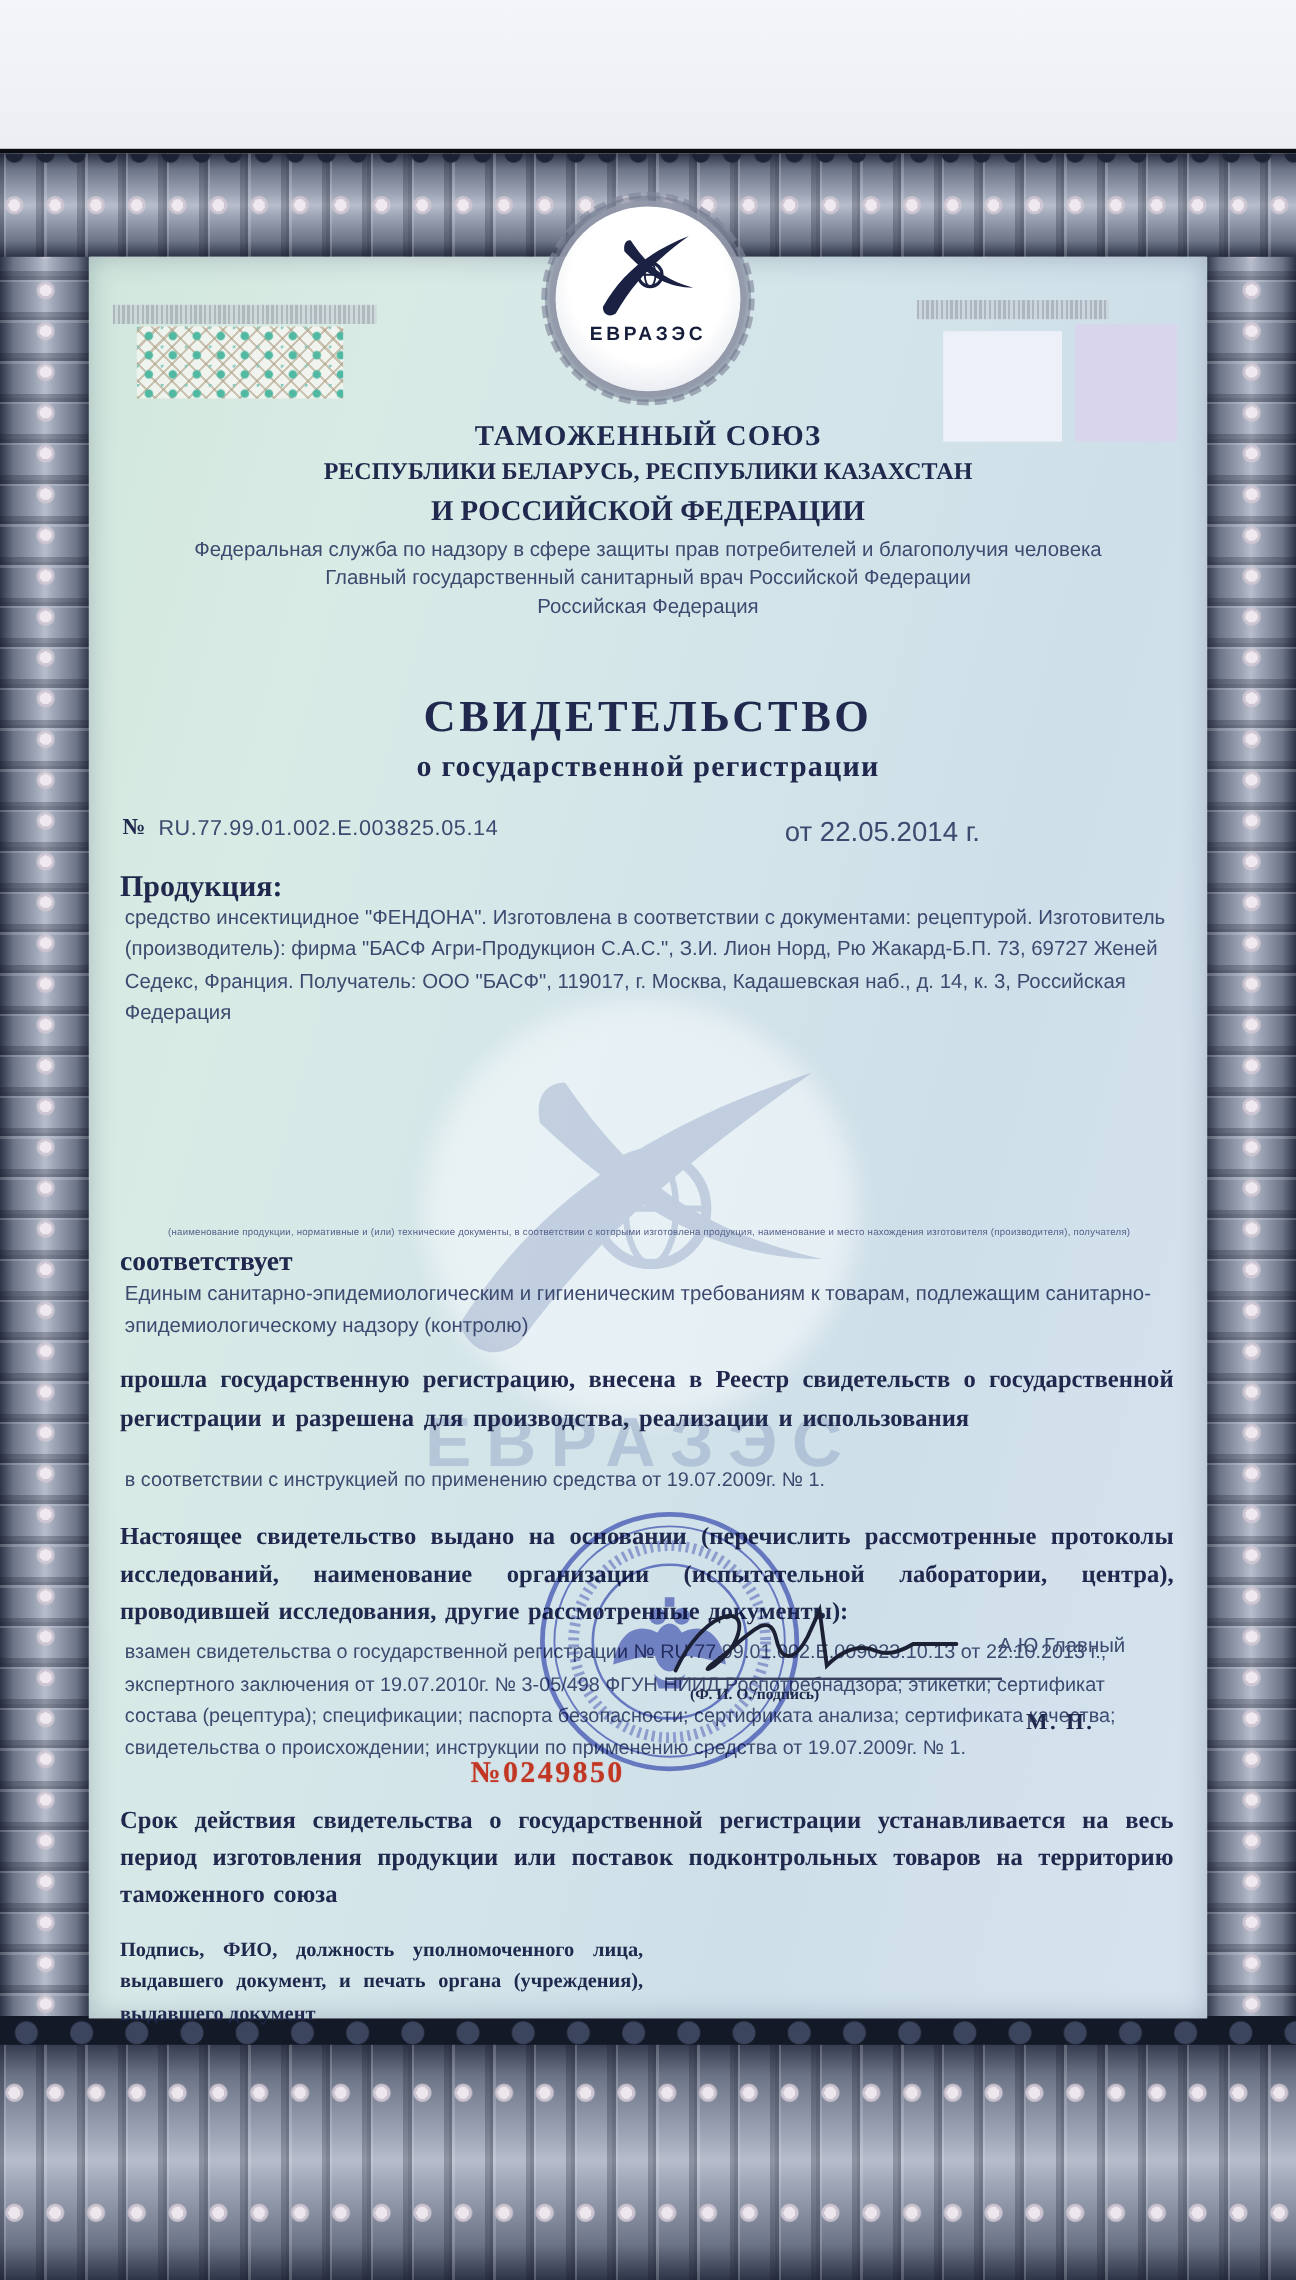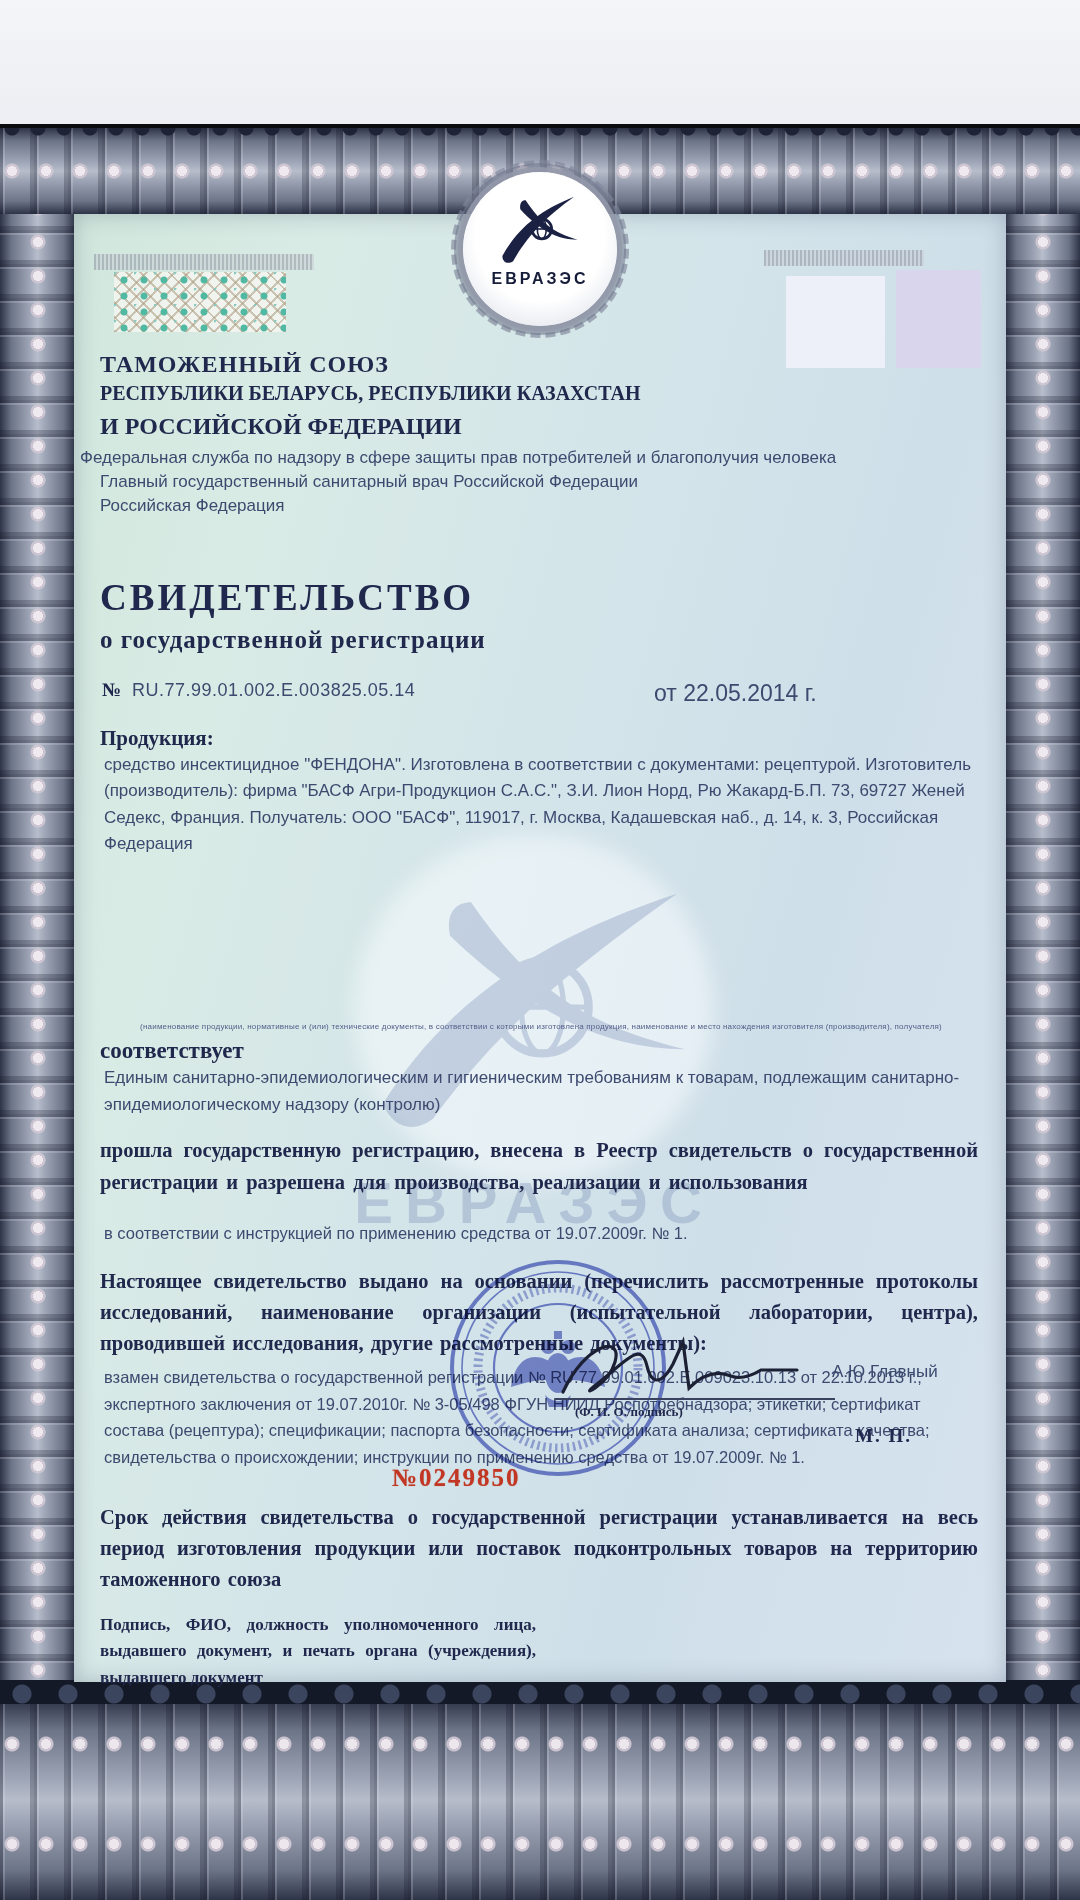--- a/index.html
+++ b/index.html
@@ -49,21 +49,21 @@
       radial-gradient(circle at 10px 8px,#43b49c 0 3px,rgba(0,0,0,0) 4px),
       radial-gradient(circle at 0px 0px,#7fc6bb 0 2px,rgba(0,0,0,0) 3px),
       repeating-linear-gradient(45deg,rgba(168,148,118,.55) 0 2px,rgba(0,0,0,0) 2px 10px),
       repeating-linear-gradient(-45deg,rgba(168,148,118,.55) 0 2px,rgba(0,0,0,0) 2px 10px);
     background-size:20px 16px,20px 16px,auto,auto;opacity:.9;}
   .patch{position:absolute;}
 
   
   .serifb{font-family:"Liberation Serif","DejaVu Serif",serif;font-weight:bold;color:#20294d;}
   .sans{font-family:"Liberation Sans","DejaVu Sans",sans-serif;color:#3d4a6f;}
-  .center{text-align:left;}
+  .center{text-align:center;}
   .abs{position:absolute;}
   .tiny{font-size:9px;color:#55608a;letter-spacing:.2px;white-space:nowrap;}
   .just{text-align:justify;text-align-last:left;}
 
   
   .logo-wrap{position:absolute;left:463px;top:172px;width:154px;height:154px;z-index:6;}
   .logo-circle{position:absolute;inset:0;border-radius:50%;
     background:radial-gradient(circle at 50% 42%,#ffffff 0 55%,#eceef3 75%,#d3d7e0 100%);
     box-shadow:0 0 0 5px rgba(148,154,170,.85),0 0 0 9px rgba(112,119,140,.55),0 2px 8px rgba(30,35,55,.4);}
   .logo-ring{position:absolute;inset:-12px;border-radius:50%;border:5px dashed rgba(130,136,155,.65);}
@@ -143,21 +143,21 @@
     <div class="abs sans center" style="left:6px;top:234px;width:920px;font-size:17px;">Федеральная служба по надзору в сфере защиты прав потребителей и благополучия человека</div>
     <div class="abs sans center" style="left:26px;top:282px;width:880px;font-size:17px;">Российская Федерация</div>
 
     <div class="abs serifb center" style="left:26px;top:362px;width:880px;font-size:37px;letter-spacing:3px;">СВИДЕТЕЛЬСТВО</div>
     <div class="abs serifb center" style="left:26px;top:412px;width:880px;font-size:25px;letter-spacing:1px;">о государственной регистрации</div>
 
     <div class="abs serifb" style="left:28px;top:465px;font-size:19px;">№</div>
     <div class="abs sans" style="left:58px;top:466px;font-size:18px;letter-spacing:.5px;">RU.77.99.01.002.Е.003825.05.14</div>
     <div class="abs sans" style="left:580px;top:466px;font-size:23px;">от  22.05.2014 г.</div>
 
-    <div class="abs serifb" style="left:26px;top:512px;font-size:21px;">Продукция:</div>
+    <div class="abs serifb" style="left:26px;top:512px;font-size:25px;">Продукция:</div>
     <div class="abs sans" style="left:30px;top:538px;width:868px;font-size:17px;line-height:1.55;">средство инсектицидное "ФЕНДОНА". Изготовлена в соответствии с документами: рецептурой. Изготовитель (производитель): фирма "БАСФ Агри-Продукцион С.А.С.", З.И. Лион Норд, Рю Жакард-Б.П. 73, 69727 Женей Седекс, Франция. Получатель: ООО "БАСФ", 119017, г. Москва, Кадашевская наб., д. 14, к. 3, Российская Федерация</div>
     <div class="abs tiny" style="left:2px;top:808px;width:930px;text-align:center;font-size:8px;">(наименование продукции, нормативные и (или) технические документы, в соответствии с которыми изготовлена продукция, наименование и место нахождения изготовителя (производителя), получателя)</div>
 
     <div class="abs serifb" style="left:26px;top:824px;font-size:23px;">соответствует</div>
     <div class="abs sans" style="left:30px;top:850px;width:862px;font-size:17px;line-height:1.6;">Единым санитарно-эпидемиологическим и гигиеническим требованиям к товарам, подлежащим санитарно-эпидемиологическому надзору (контролю)</div>
 
     <div class="abs serifb just" style="left:26px;top:908px;width:878px;font-size:20.5px;line-height:1.57;word-spacing:3px;margin-top:12px;">прошла государственную регистрацию, внесена в Реестр свидетельств о государственной регистрации и разрешена для производства, реализации и использования</div>
     <div class="abs sans" style="left:30px;top:1010px;width:868px;font-size:16.5px;">в соответствии с инструкцией по применению средства от 19.07.2009г. № 1.</div>
 
     <div class="abs serifb just" style="left:26px;top:1052px;width:878px;font-size:20.5px;line-height:1.5;word-spacing:2px;">Настоящее свидетельство выдано на основании (перечислить рассмотренные протоколы исследований, наименование организации (испытательной лаборатории, центра), проводившей исследования, другие рассмотренные документы):</div>

